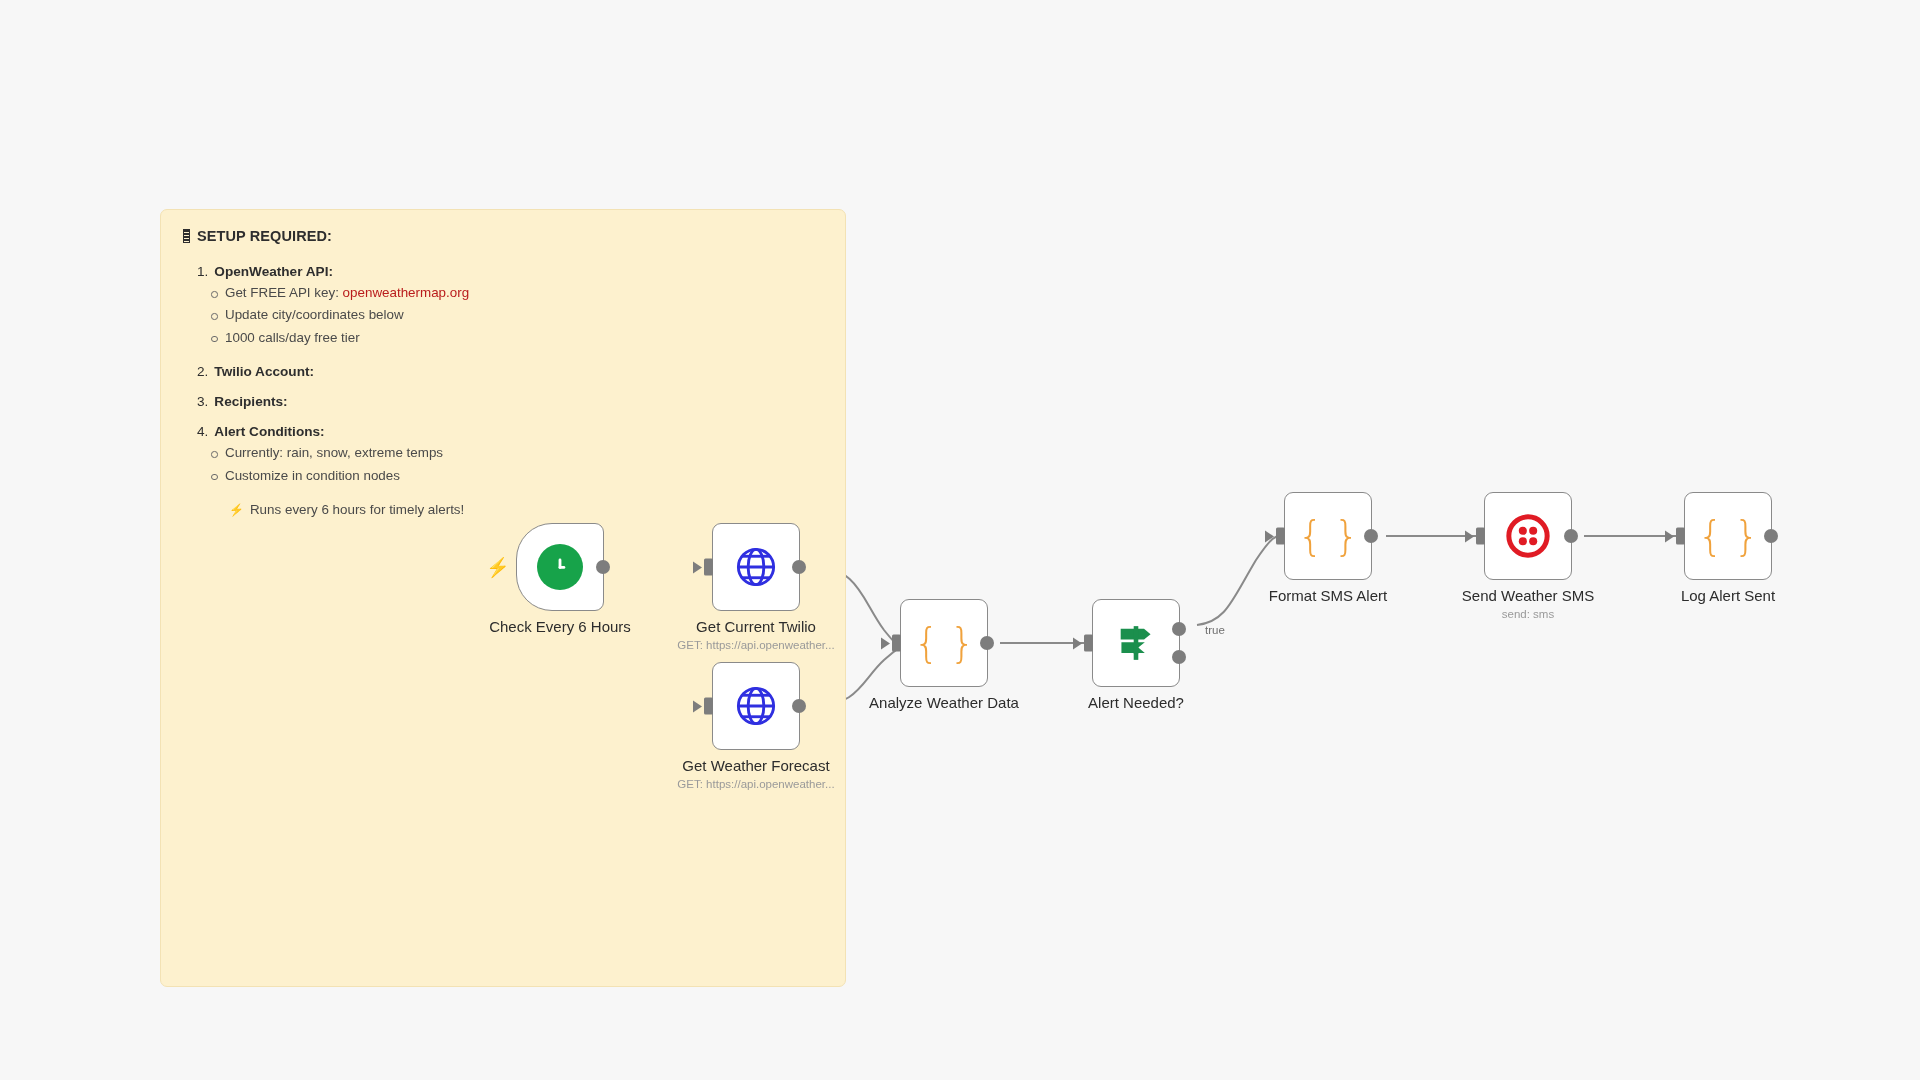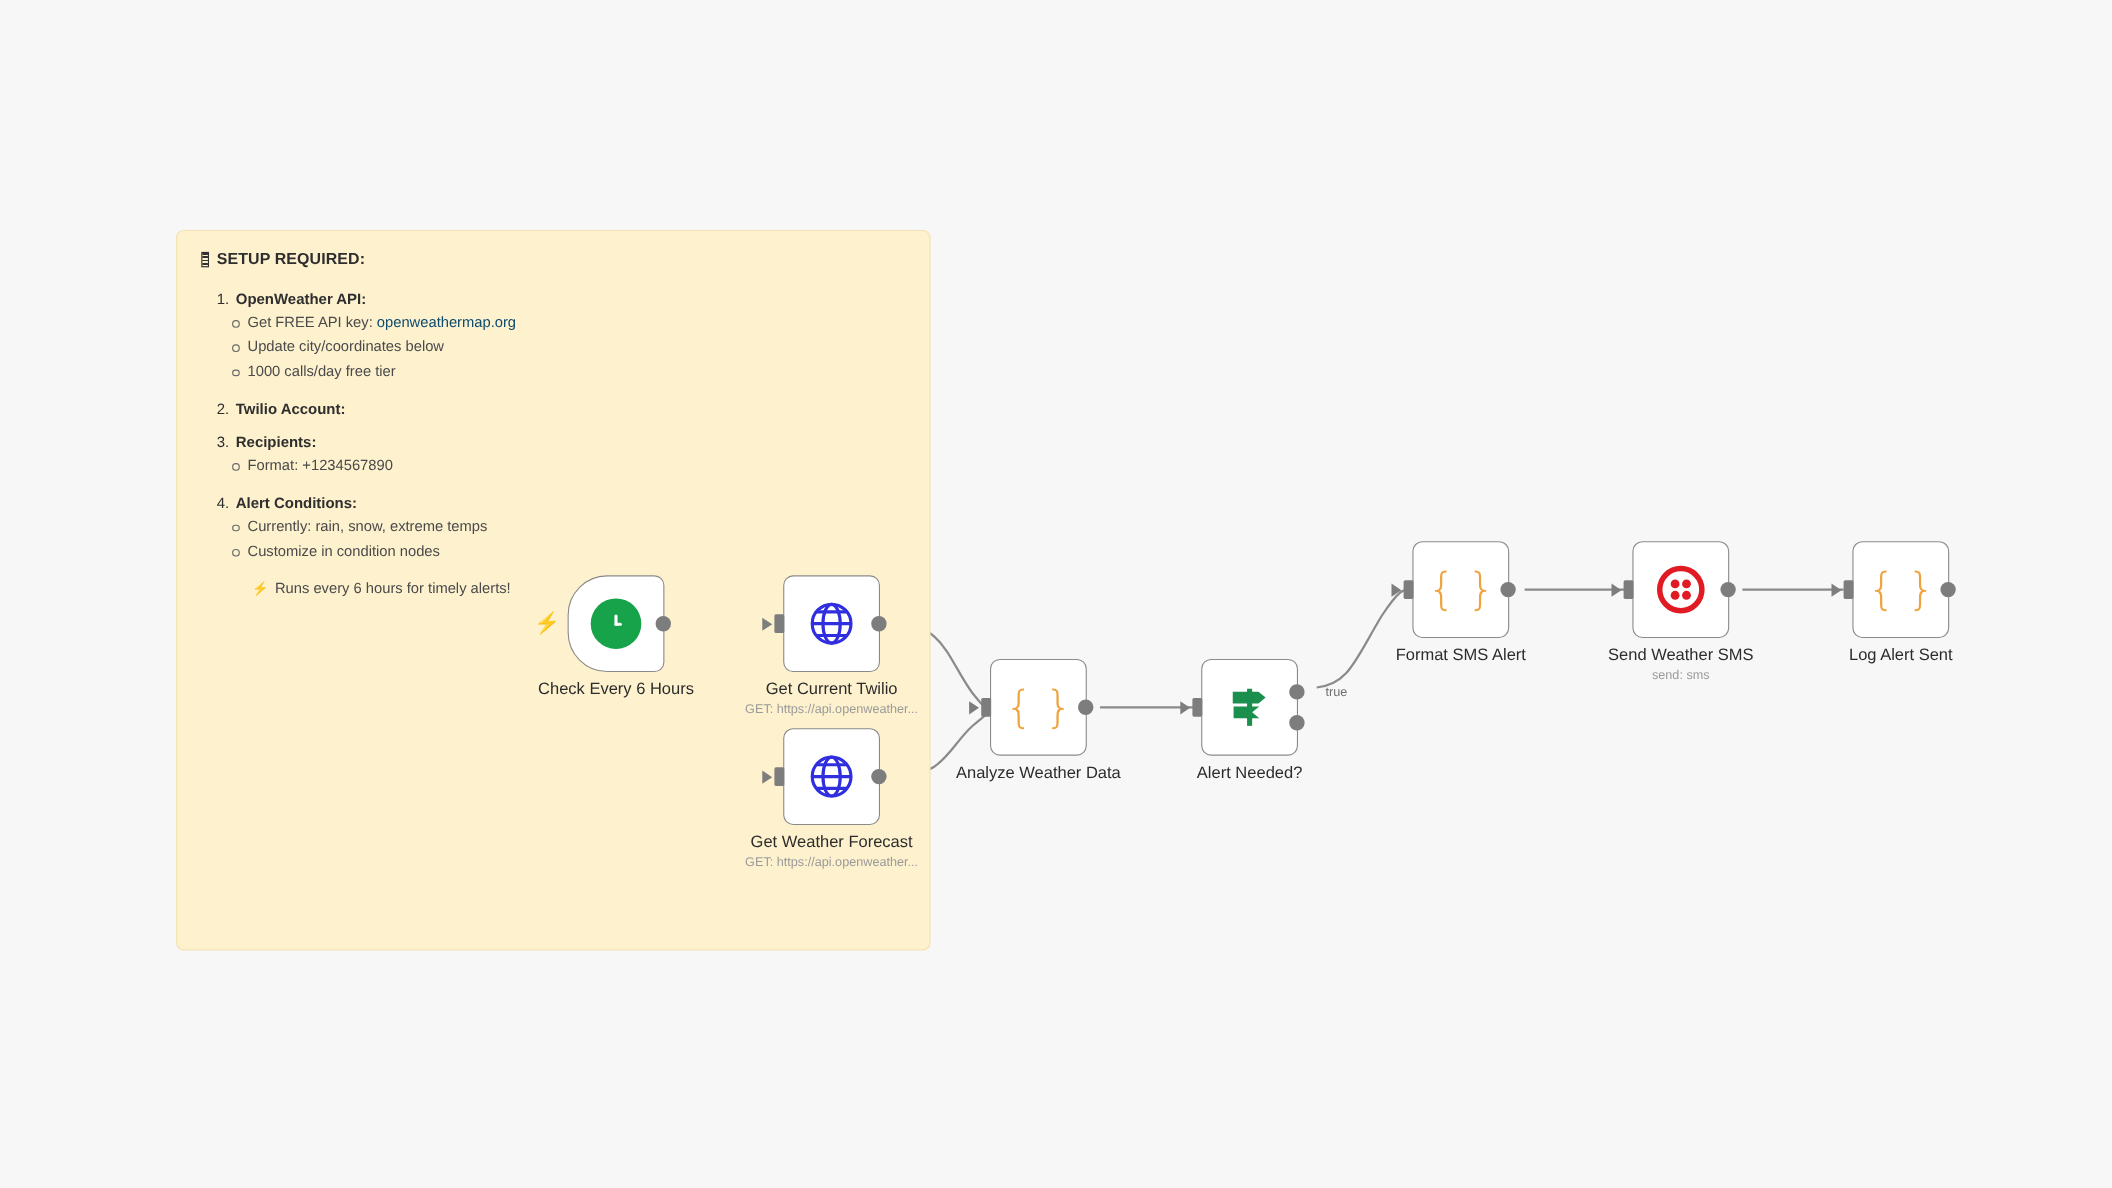--- a/index.html
+++ b/index.html
@@ -7,21 +7,21 @@
     width: 1920px; height: 1080px;
     background: #f7f7f7;
     font-family: "Liberation Sans", sans-serif;
     overflow: hidden;
   }
   #canvas { position: relative; width: 1920px; height: 1080px; background: #f7f7f7; }
 
   
   #sticky {
     position: absolute; left: 160px; top: 209px;
-    width: 686px; height: 655px;
+    width: 686px; height: 778px;
     background: #fdf1ce;
     border: 1px solid #f3e2b4;
     border-radius: 7px;
     padding: 18px 22px 0 22px;
     color: #3b3b3b;
   }
   .sn-title {
     font-size: 14.5px; font-weight: bold; letter-spacing: .1px;
     display: flex; align-items: center; gap: 7px;
     margin-bottom: 20px; color: #2e2e2e;
@@ -40,21 +40,21 @@
   .sn-num { font-weight: normal; }
   .sn-list { list-style: none; padding-left: 42px; }
   .sn-list li {
     font-size: 13.4px; line-height: 22.4px; color: #4a4a4a;
     position: relative;
   }
   .sn-list li::before {
     content: ""; position: absolute; left: -14px; top: 9px;
     width: 4.5px; height: 4.5px; border: 1px solid #6a6a6a; border-radius: 50%;
   }
-  .sn-link { color: #0c4a6e; }
+  .sn-link { color: #b91c1c; }
   .sn-foot {
     font-size: 13.4px; color: #4a4a4a; padding-left: 46px; margin-top: 14px;
     display: flex; gap: 6px; align-items: baseline;
   }
   .bolt-mini { color: #6b6b6b; font-size: 12px; }
 
   
   .node { position: absolute; }
   .node-box {
     width: 88px; height: 88px;
@@ -170,21 +170,20 @@
         <span>Twilio Account:</span>
       </div>
     </div>
 
     <div class="sn-section">
       <div class="sn-head">
         <span class="sn-num">3.</span>
         <span>Recipients:</span>
       </div>
       <ul class="sn-list">
-        <li><span>Format: +1234567890</span></li>
       </ul>
     </div>
 
     <div class="sn-section">
       <div class="sn-head">
         <span class="sn-num">4.</span>
         <span>Alert Conditions:</span>
       </div>
       <ul class="sn-list">
         <li><span>Currently: rain, snow, extreme temps</span></li>

